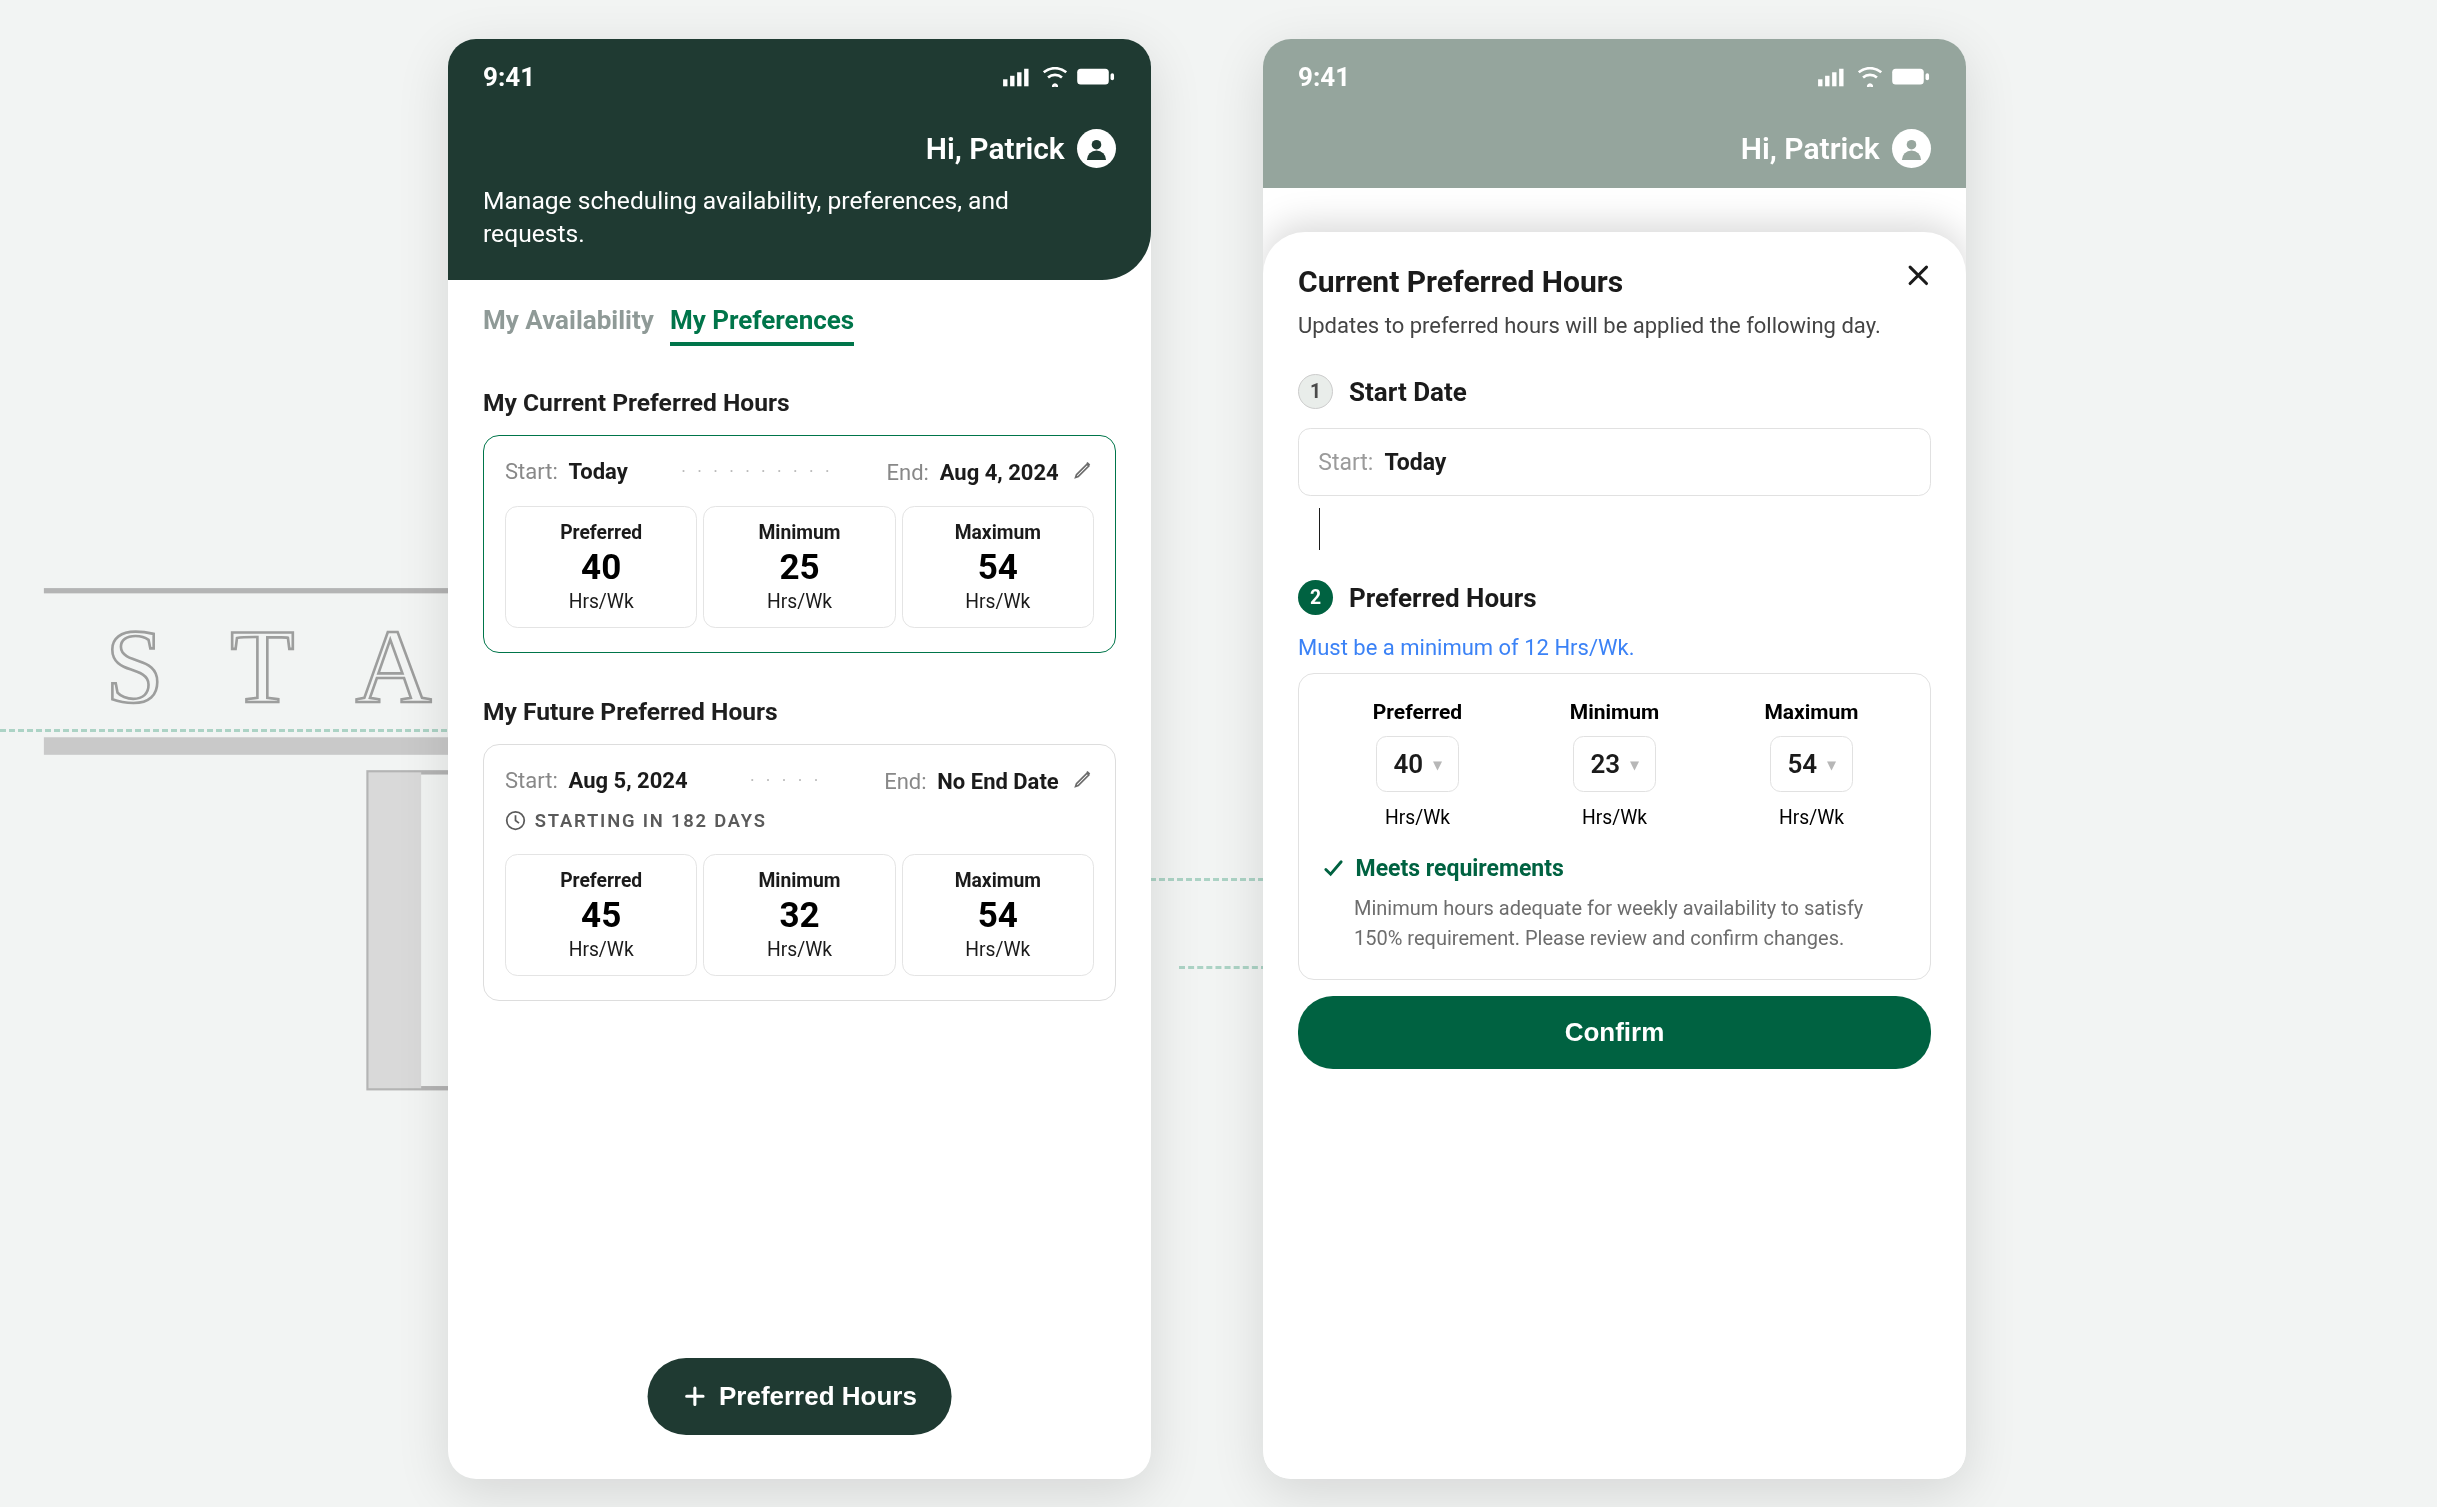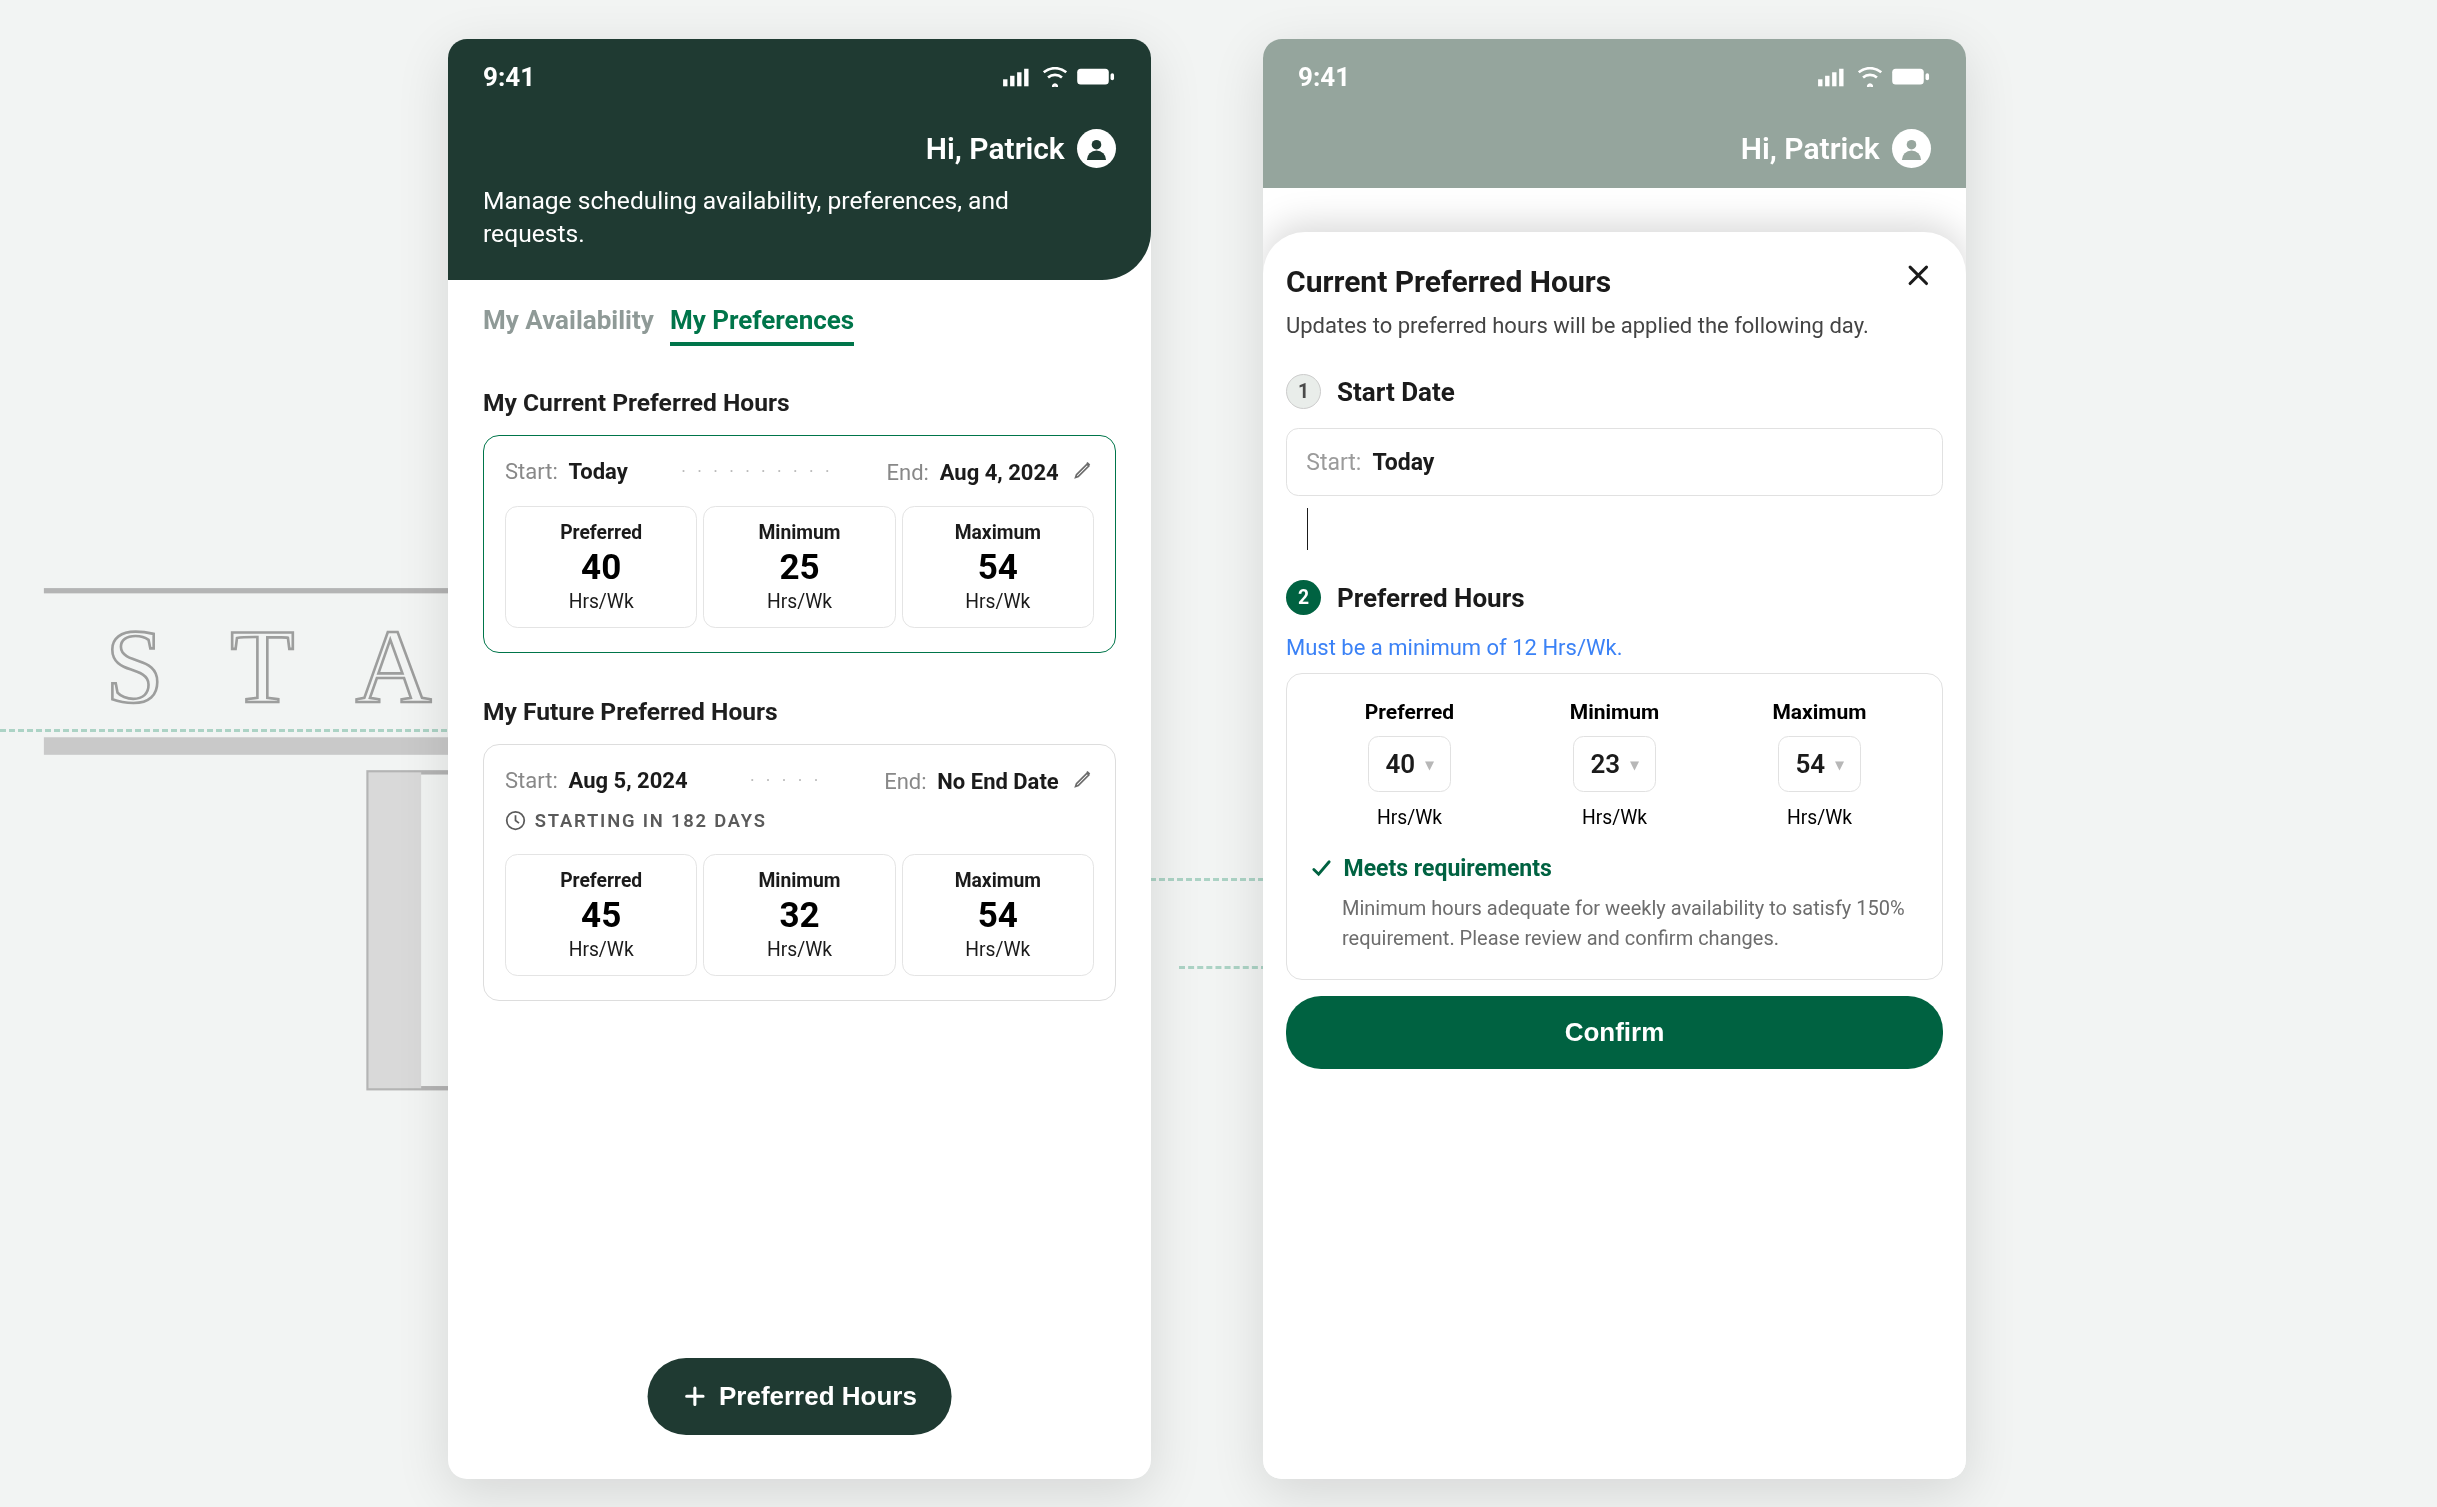--- a/index.html
+++ b/index.html
@@ -7,21 +7,21 @@
   body { background:#f2f4f3; width:100%; min-height:100vh; overflow-x:auto; position:relative; }
 
   .canvas { position:relative; width:2438px; height:1508px; background:#f2f4f3; }
 
   
   .bg-sketch { position:absolute; top:509px; left:0; width:544px; height:632px; pointer-events:none; opacity:.7; }
   .bg-letter { font-family: serif; font-size:120px; fill:none; stroke:#7a7a7a; stroke-width:3; letter-spacing:24px; }
   .bg-dash { position:absolute; border-top:3.5px dashed #0f8a5e; opacity:.3; height:0; }
 
   
-  .phone { position:absolute; width:703px; height:1440px; background:#fff; border-radius:19px; box-shadow: 0 14px 53px rgba(0,0,0,.12); overflow:hidden; top:39px; }
+  .phone { position:absolute; width:703px; height:1440px; background:#fff; border-radius:28px; box-shadow: 0 14px 53px rgba(0,0,0,.12); overflow:hidden; top:39px; }
   .phone.left { left:448px; }
   .phone.right { left:1263px; }
 
   
   .status-dark { background:#1f3a32; color:#fff; padding:23px 35px 30px; border-bottom-right-radius:49px; border-bottom-left-radius:0; }
   .status-grey { background:#95a59d; color:#fff; padding:23px 35px 16px; }
   .statusbar { display:flex; justify-content:space-between; align-items:center; font-weight:700; font-size:26px; margin-bottom:37px; }
   .status-icons { display:inline-flex; gap:8.8px; align-items:center; }
 
   .greet { text-align:right; font-size:30px; font-weight:600; display:flex; justify-content:flex-end; align-items:center; gap:12.3px; margin-bottom:16px;}
@@ -48,21 +48,21 @@
 
   .trio { display:flex; gap:6px; }
   .metric { flex:1; border:1.8px solid #e4e4e4; border-radius:12.3px; text-align:center; padding:14px 7px; }
   .metric .lbl { font-size:19.3px; font-weight:700; color:#1b1b1b; margin-bottom:3.5px;}
   .metric .val { font-size:35px; font-weight:700; }
   .metric .unit { font-size:19.3px; color:#1b1b1b; margin-top:1.8px; }
 
   .fab { position:absolute; bottom:44px; left:50%; transform:translateX(-50%); background:#1f3a32; color:#fff; font-size:26px; font-weight:700; border:none; border-radius:46px; padding:23px 35px; display:flex; align-items:center; gap:12.3px; cursor:pointer; }
 
   
-  .sheet { position:absolute; top:193px; left:0; right:0; bottom:0; background:#fff; border-top-left-radius:42px; border-top-right-radius:42px; padding:32px 23px; box-shadow: 0 -8.8px 35px rgba(0,0,0,.15); }
+  .sheet { position:absolute; top:193px; left:0; right:0; bottom:0; background:#fff; border-top-left-radius:42px; border-top-right-radius:42px; padding:32px 35px; box-shadow: 0 -8.8px 35px rgba(0,0,0,.15); }
   .close-x { position:absolute; top:26px; right:35px; font-size:32px; color:#222; cursor:pointer; font-weight:700; }
   .sheet h2 { font-size:30px; font-weight:700; margin-bottom:12.3px; color:#1b1b1b; }
   .sheet .note { font-size:22px; color:#444; line-height:1.4; margin-bottom:32px; }
 
   .step { display:flex; align-items:center; gap:16px; margin-bottom:19.3px; }
   .step-badge { width:35px; height:35px; border-radius:50%; display:flex; align-items:center; justify-content:center; font-size:19.3px; font-weight:700; }
   .badge-outline { background:#e9edea; color:#4a4a4a; border:1.8px solid #ccc; }
   .badge-solid { background:#006241; color:#fff; }
   .step-label { font-size:26px; font-weight:700; color:#1b1b1b; }
 

